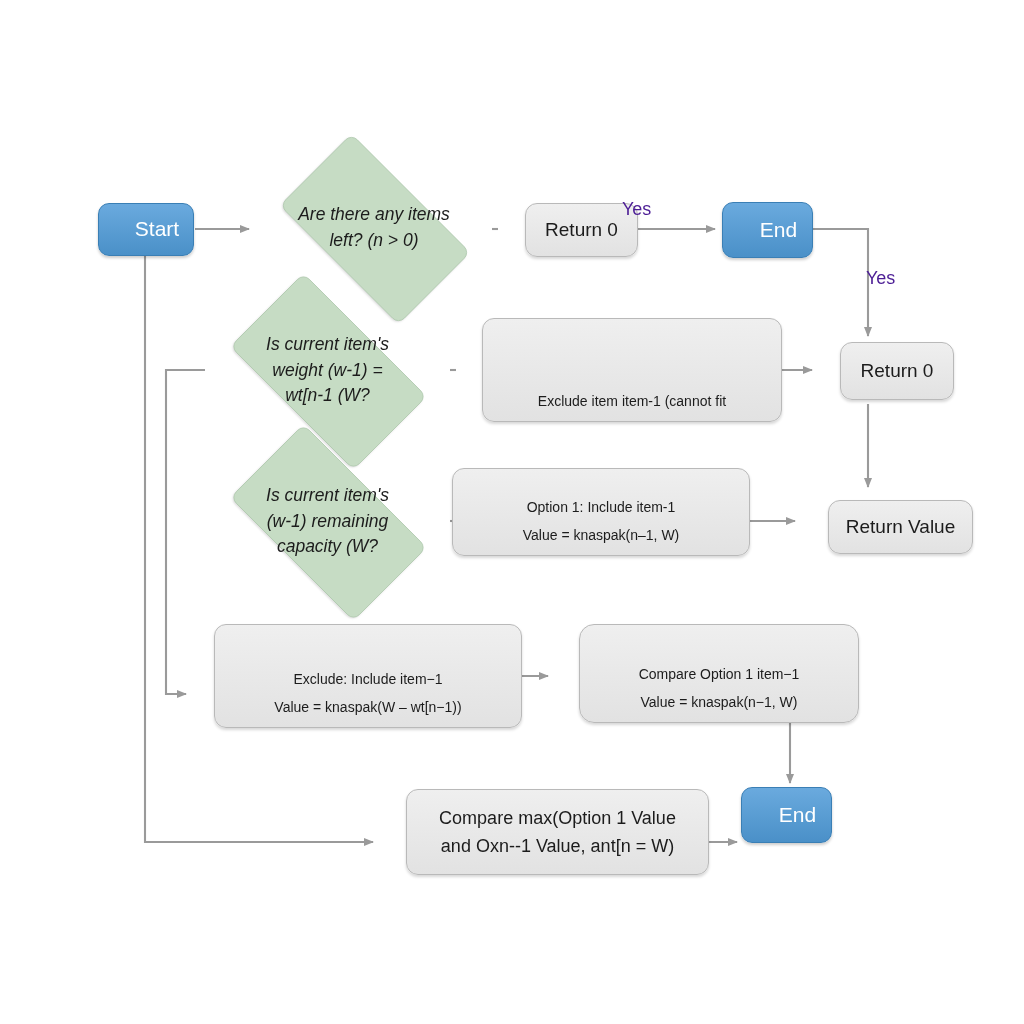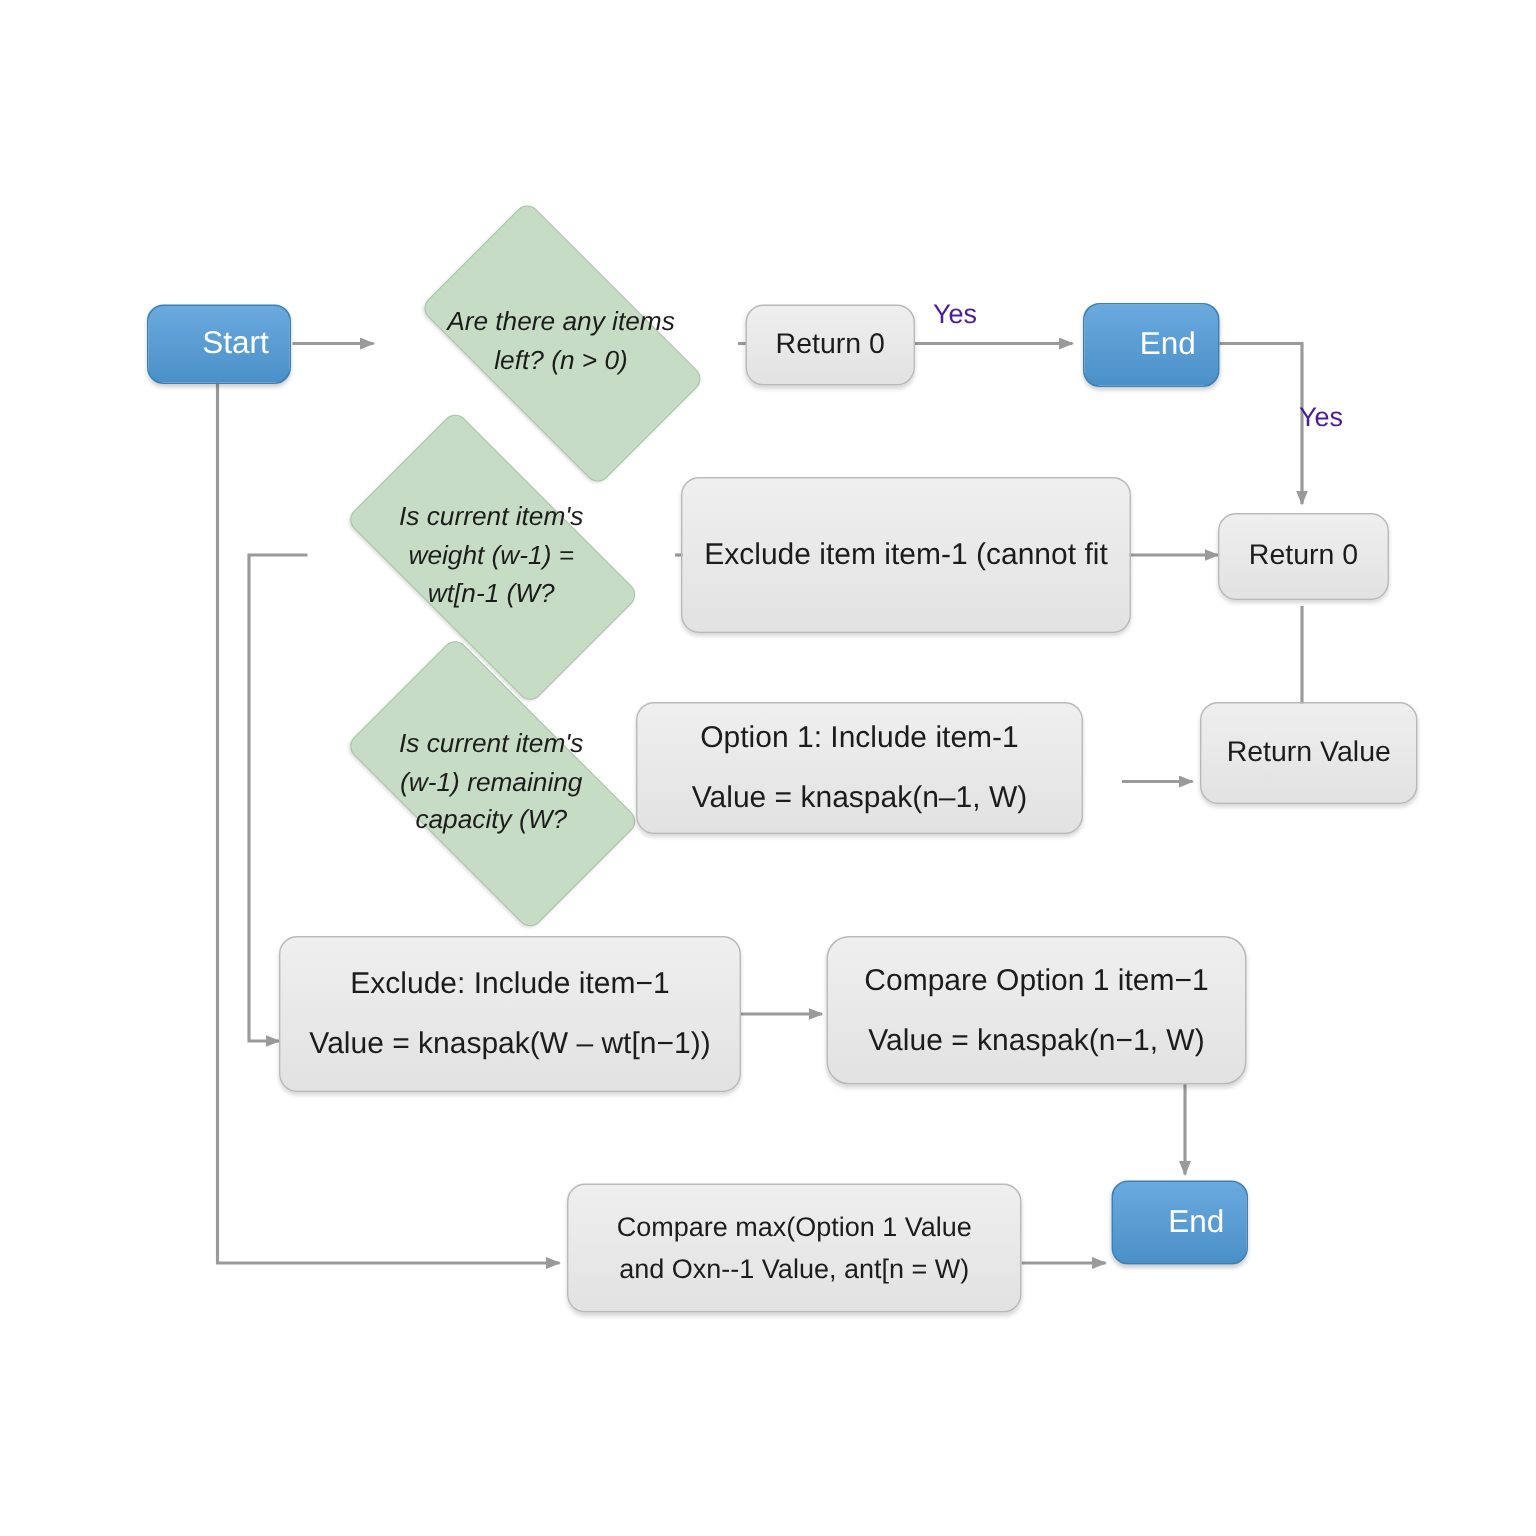--- a/index.html
+++ b/index.html
@@ -35,22 +35,23 @@
 
   
   .proc{
     background:linear-gradient(180deg,#efefef 0%,#e2e2e2 100%);
     border:1px solid #b9b9b9;
     border-radius:12px;
     color:#1c1c1c;
     font-size:19px;
     box-shadow:0 2px 3px rgba(0,0,0,.16);
     padding:6px 12px;
-  }
-  .proc.two-line{font-size:20px;line-height:2.0;}
+    margin-left:28px;
+  }
+  .proc.two-line{font-size:14px;line-height:2.0;align-items:flex-end;}
   .proc .ln{white-space:nowrap;}
 
   
   .dec{background:transparent;font-style:italic;}
   .dec .diamond{
     position:absolute;left:0;top:0;width:100%;height:100%;
     background:#c6dcc4;
     border:1px solid #a8c4a6;
     border-radius:12px;
     transform:rotate(45deg) scale(.707);
@@ -165,21 +166,21 @@
     </span>
   </div>
 
   <div class="node proc two-line" style="left:424px;top:468px;width:298px;height:88px;">
     <span class="txt">
       <span class="ln">Option 1: Include item-1</span>
       <span class="ln">Value = knaspak(n–1, W)</span>
     </span>
   </div>
 
-  <div class="node proc" style="left:800px;top:468px;width:145px;height:68px;padding-left:12px;">
+  <div class="node proc" style="left:800px;top:500px;width:145px;height:54px;padding-left:12px;">
     <span class="txt">Return Value</span>
   </div>
 
   <div class="node proc two-line" style="left:186px;top:624px;width:308px;height:104px;">
     <span class="txt">
       <span class="ln">Exclude: Include item−1</span>
       <span class="ln">Value = knaspak(W – wt[n−1))</span>
     </span>
   </div>
 

